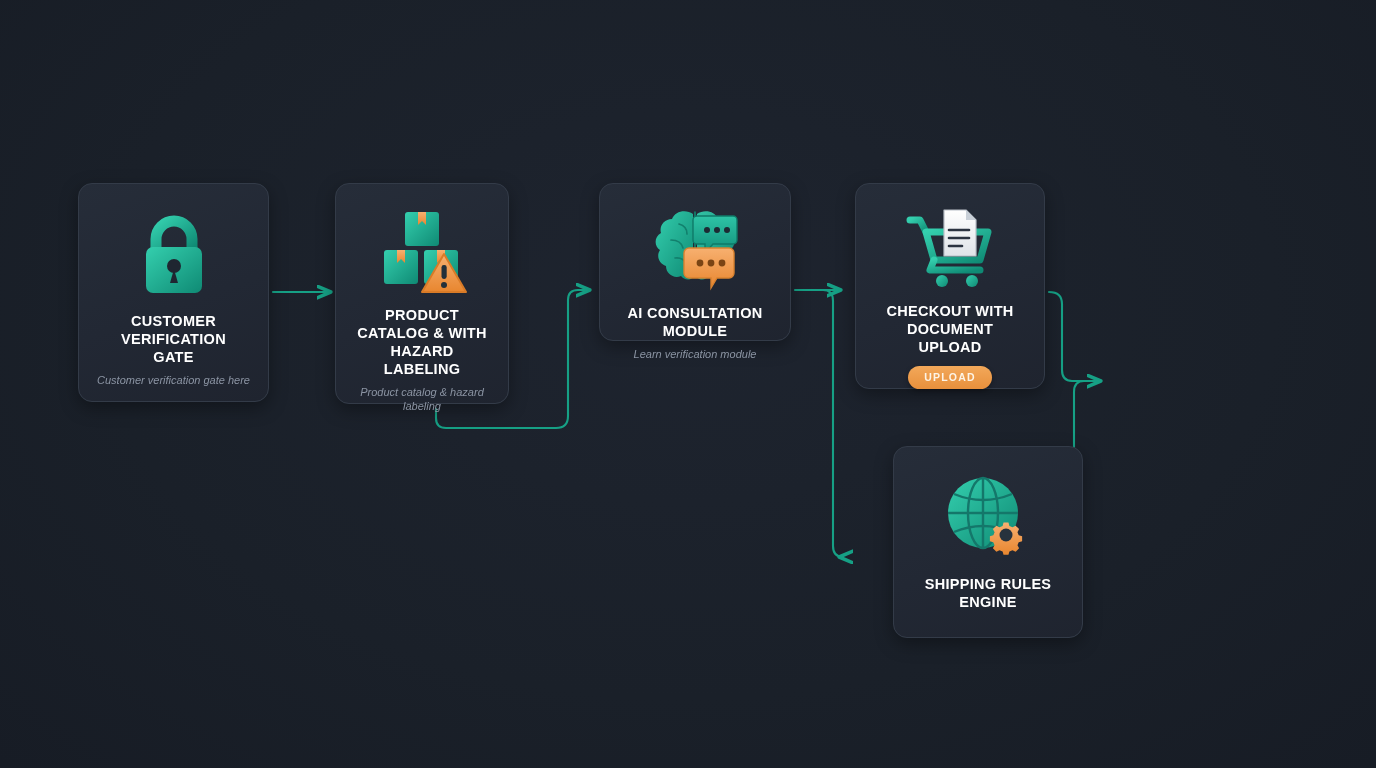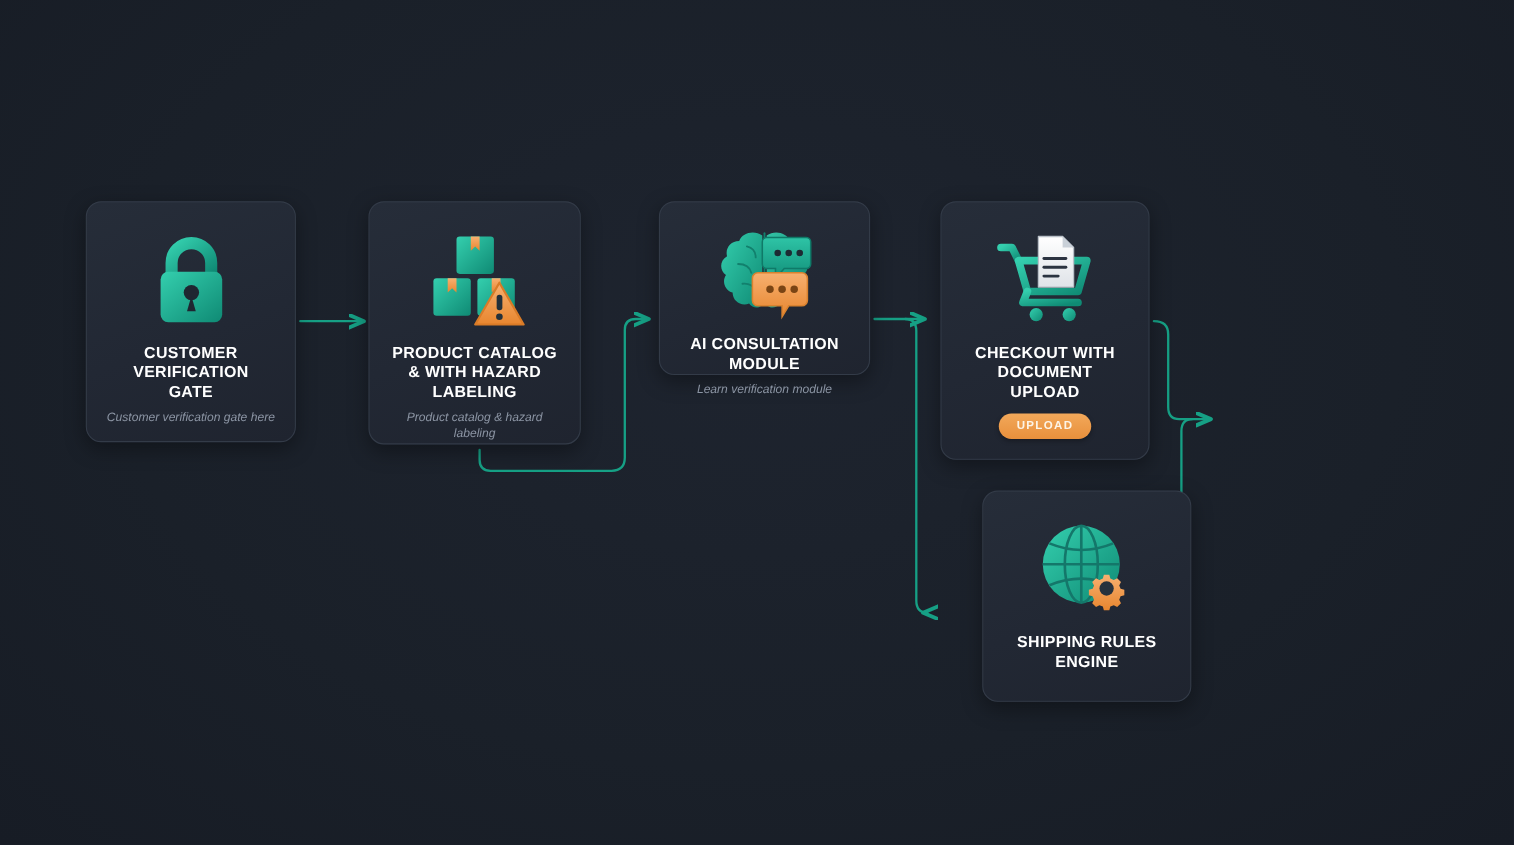--- a/index.html
+++ b/index.html
@@ -60,23 +60,23 @@
     color: #fdf4e6;
     font-size: 10.5px;
     font-weight: bold;
     letter-spacing: 1.2px;
     padding: 5px 16px 6px 16px;
     border-radius: 12px;
     box-shadow: 0 2px 5px rgba(0,0,0,0.3);
   }
   
   #card-verification { left: 78px;  top: 183px; width: 191px; height: 219px; }
-  #card-catalog      { left: 335px; top: 183px; width: 193px; height: 221px; }
+  #card-catalog      { left: 335px; top: 183px; width: 174px; height: 221px; }
   #card-ai           { left: 599px; top: 183px; width: 192px; height: 158px; }
-  #card-checkout     { left: 855px; top: 183px; width: 190px; height: 235px; }
+  #card-checkout     { left: 855px; top: 183px; width: 190px; height: 206px; }
   #card-shipping     { left: 893px; top: 446px; width: 190px; height: 192px; align-items: center; }
   #card-analytics    { left: 1115px;top: 281px; width: 183px; height: 201px; }
   #card-analytics .card-title { font-size: 14px; }
 </style>
 </head>
 <body>
 
 <div id="stage">
 
   <svg class="connectors" viewBox="0 0 1376 768">

